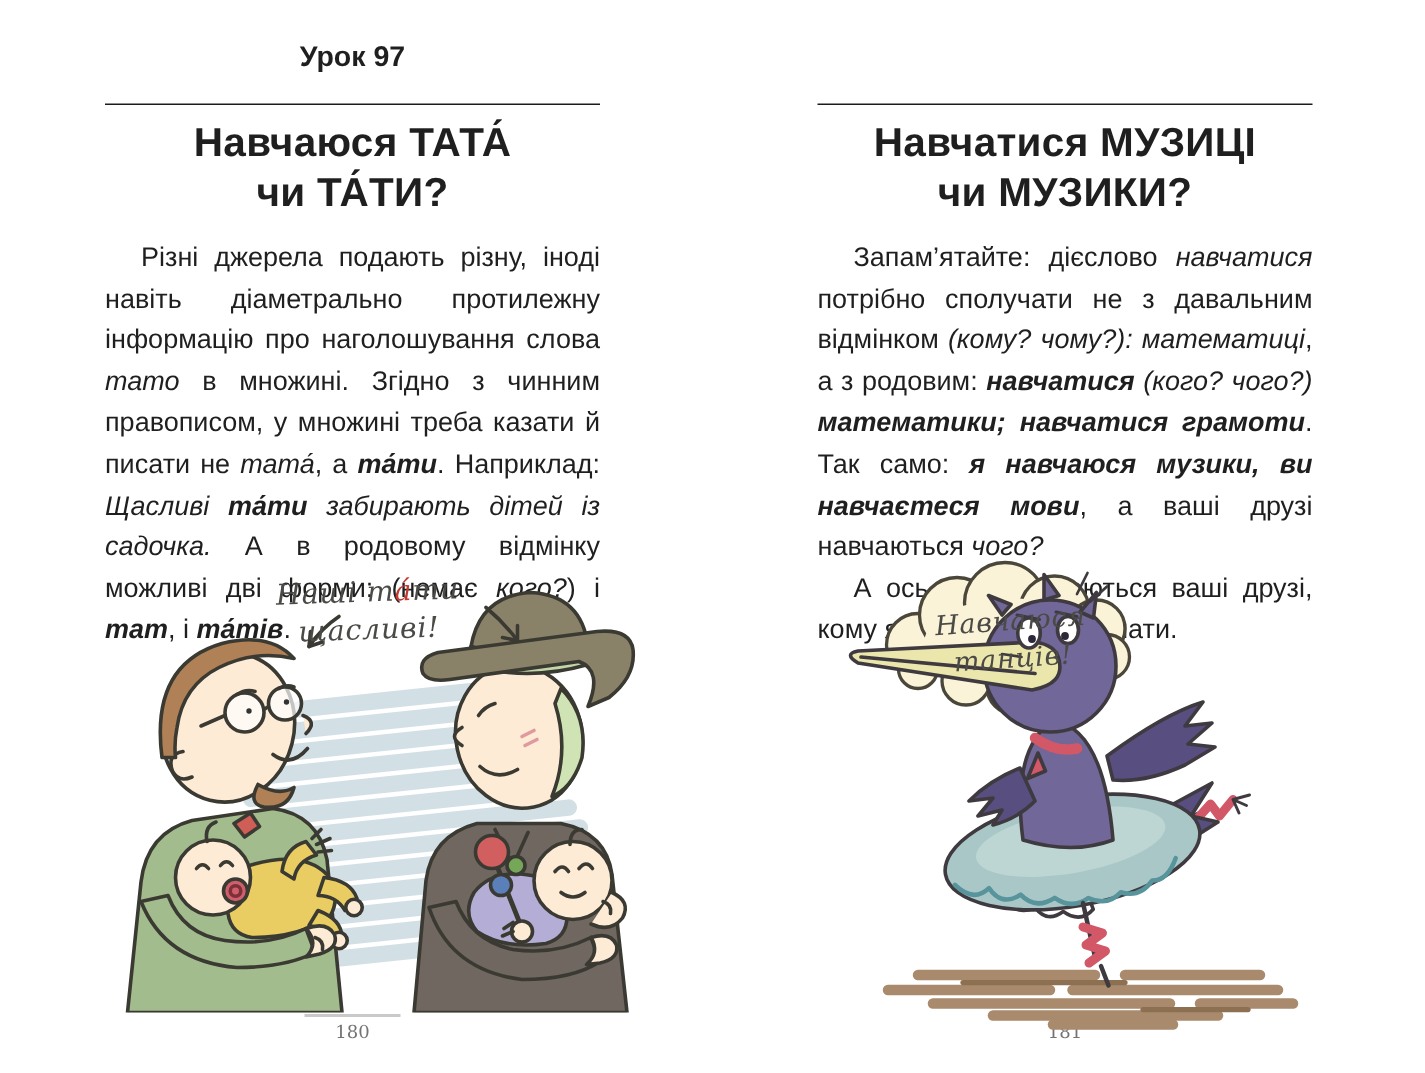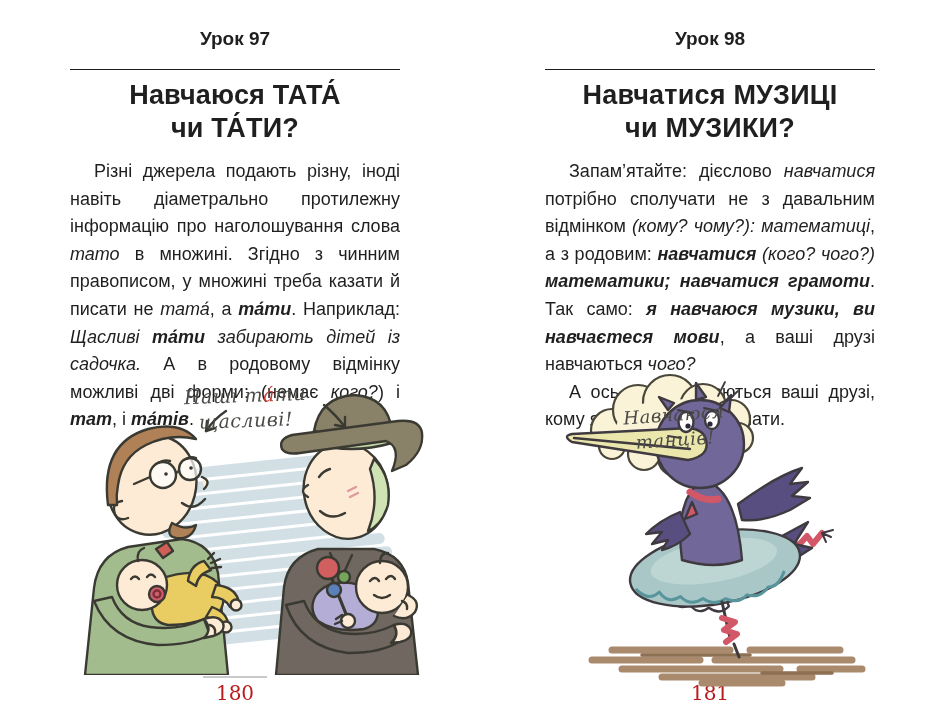--- a/index.html
+++ b/index.html
@@ -15,21 +15,21 @@
   .bodytext{position:absolute;top:158px;left:0;width:330px;
             font-size:18px;line-height:27.6px;text-align:justify;}
   .bodytext p{margin:0;text-indent:24px;}
   .rt-i{font-style:italic;}
   .rt-bi{font-style:italic;font-weight:700;}
   .rt-red{color:var(--accent-red,#c23a32);}
   .footer{position:absolute;top:676px;left:0;right:0;
           display:flex;flex-direction:column;align-items:center;gap:3px;}
   .footer .frule{width:64px;height:2px;background:var(--rule-gray,#c9c9c9);}
   .footer .pnum{font-family:"DejaVu Serif","Liberation Serif",serif;
-                font-size:20px;color:#b91c1c;}
+                font-size:12px;color:#737373;}
   .illus{position:absolute;}
   .script{position:absolute;text-align:center;
           font-family:"DejaVu Serif","Liberation Serif",serif;
           font-style:italic;color:var(--script-ink,#4a4a46);
           font-size:19px;line-height:25px;letter-spacing:.5px;}
   svg{display:block;}
   
   .c-skin{fill:var(--skin);}        .c-green{fill:var(--sweater-green);}
   .c-hair{fill:var(--hair-brown);}  .c-hair2{fill:var(--hair-green);}
   .c-tie{fill:var(--tie-red);}      .c-yellow{fill:var(--onesie-yellow);}
@@ -176,21 +176,20 @@
 
       <div class="script" style="left:128px;top:10px;width:175px;transform:rotate(-2deg);">
         <div><span>Наші т</span><span class="rt-red">а́</span><span>ти</span></div>
         <div>щасливі!</div>
       </div>
     </div>
   </section>
 
   <section style="position:absolute;left:475px;top:0;width:475px;height:715px;">
     <div class="page-col" style="left:70px;top:0;height:715px;">
-      <div class="lesson">Урок 98</div>
       <div class="hrule"></div>
       <div class="title">
         <div>Навчатися МУЗИЦІ</div>
         <div>чи МУЗИКИ?</div>
       </div>
       <div class="bodytext">
         <p><span>Запам’ятайте: дієслово </span><span class="rt-i">навчатися</span><span> потрібно сполучати не з давальним відмінком </span><span class="rt-i">(кому? чому?): математиці</span><span>, а з родовим: </span><span class="rt-bi">навчатися </span><span class="rt-i">(кого? чого?)</span><span> </span><span class="rt-bi">математики; навчатися грамоти</span><span>. Так само: </span><span class="rt-bi">я навчаюся музики, ви навчаєтеся мови</span><span>, а ваші друзі навчаються </span><span class="rt-i">чого?</span></p>
         <p>А ось чого навчаються ваші друзі, кому як не вам про це знати.</p>
       </div>
       <div class="footer">

